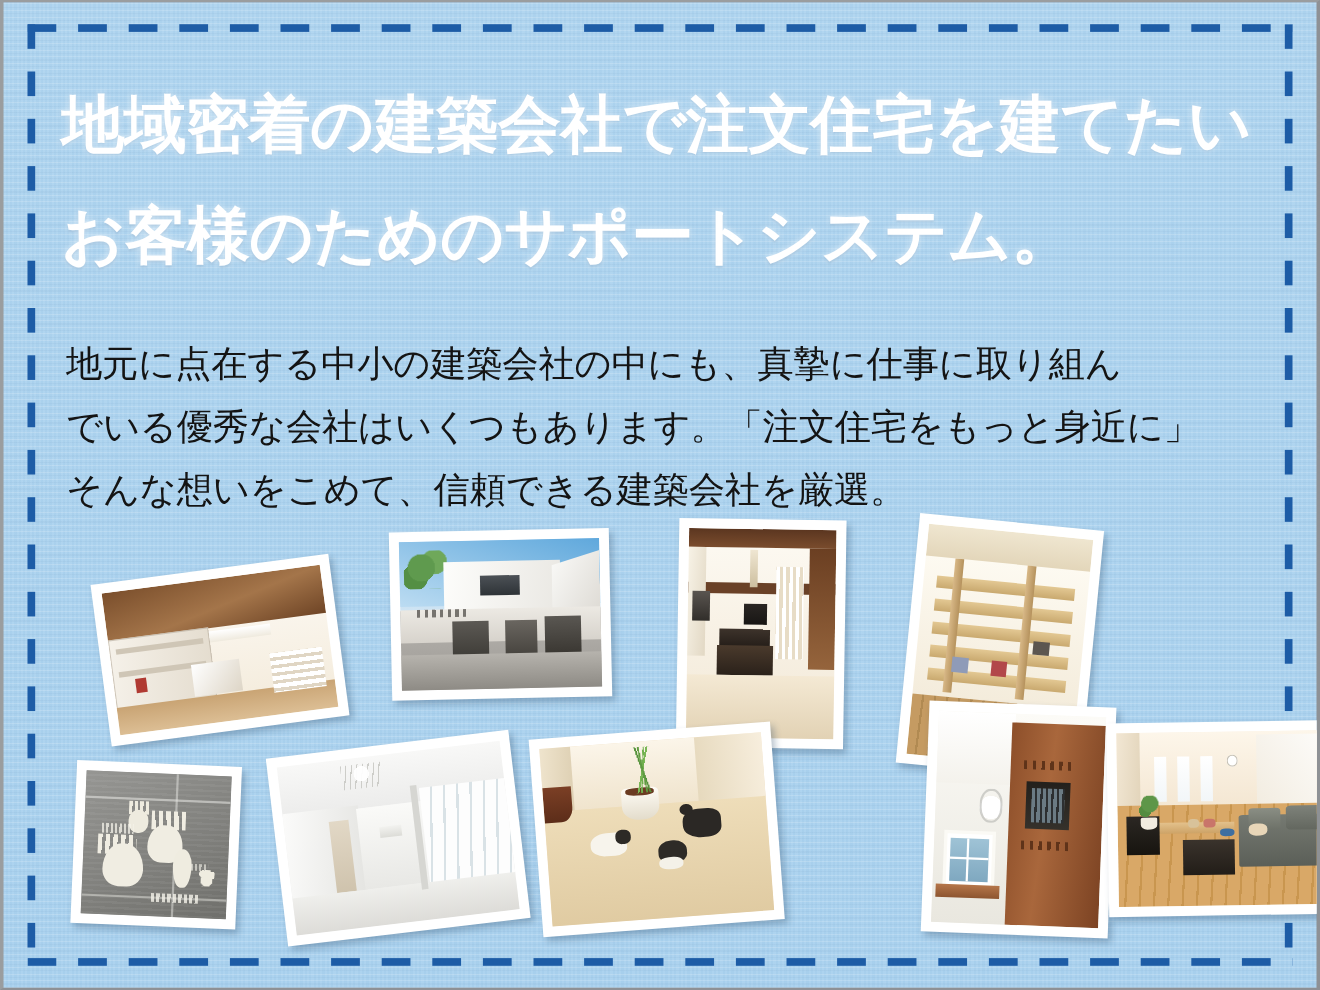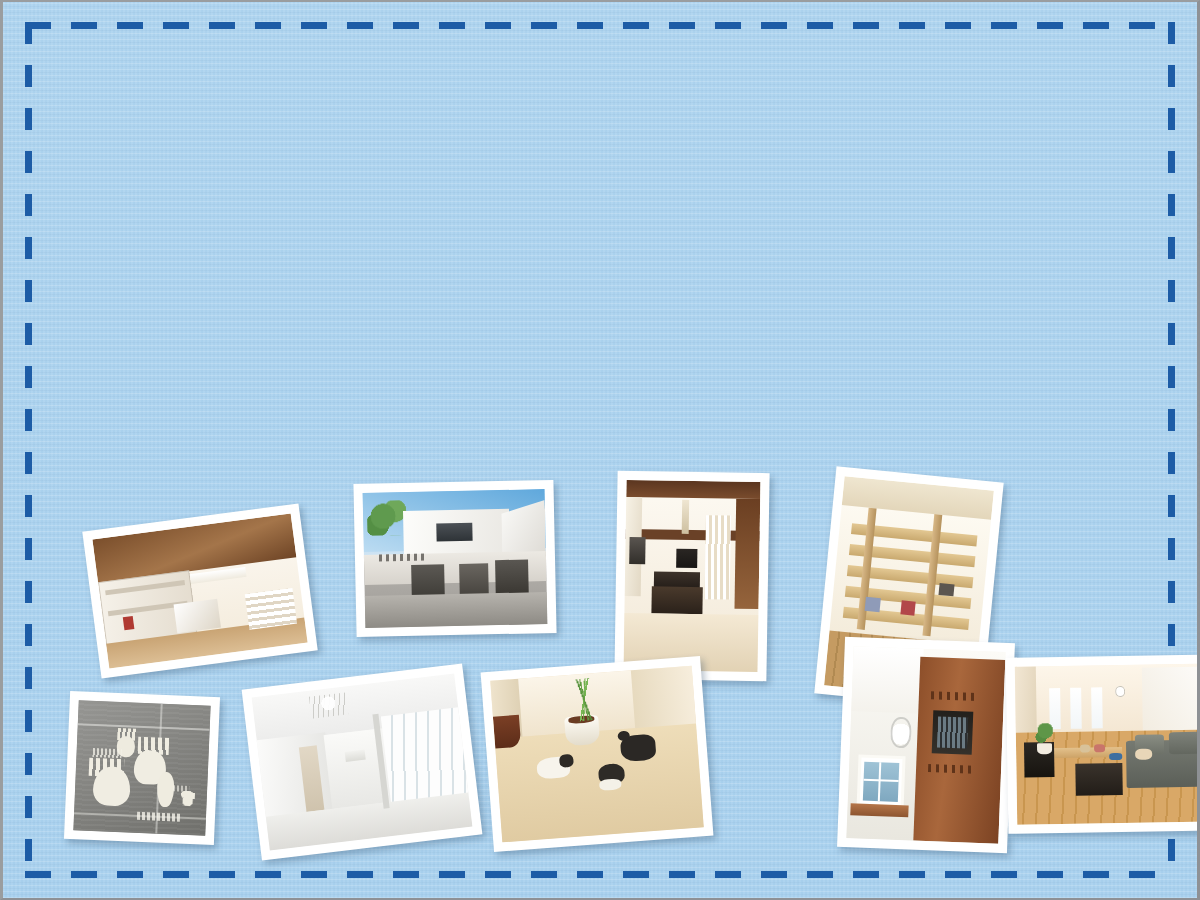--- a/index.html
+++ b/index.html
@@ -359,22 +359,31 @@
 
 <div id="slide">
 
   <div id="dashframe">
     <span class="e top"></span>
     <span class="e bot"></span>
     <span class="e lft"></span>
     <span class="e rgt"></span>
   </div>
 
-
-
+  <h1 id="headline">
+    <span class="hl">地域密着の建築会社で注文住宅を建てたい</span>
+    <span class="hl">お客様のためのサポートシステム。</span>
+  </h1>
+
+
+  <div id="body-copy">
+    <span class="bl">地元に点在する中小の建築会社の中にも、真摯に仕事に取り組ん</span>
+    <span class="bl">でいる優秀な会社はいくつもあります。「注文住宅をもっと身近に」</span>
+    <span class="bl">そんな想いをこめて、信頼できる建築会社を厳選。</span>
+  </div>
 
   <div id="collage">
 
     <div class="photo p1">
       <div class="pic">
         <i class="c1"></i>
           <i class="c2"></i>
           <i class="c3"></i>
           <i class="c4"></i>
         <i class="c5"></i>

